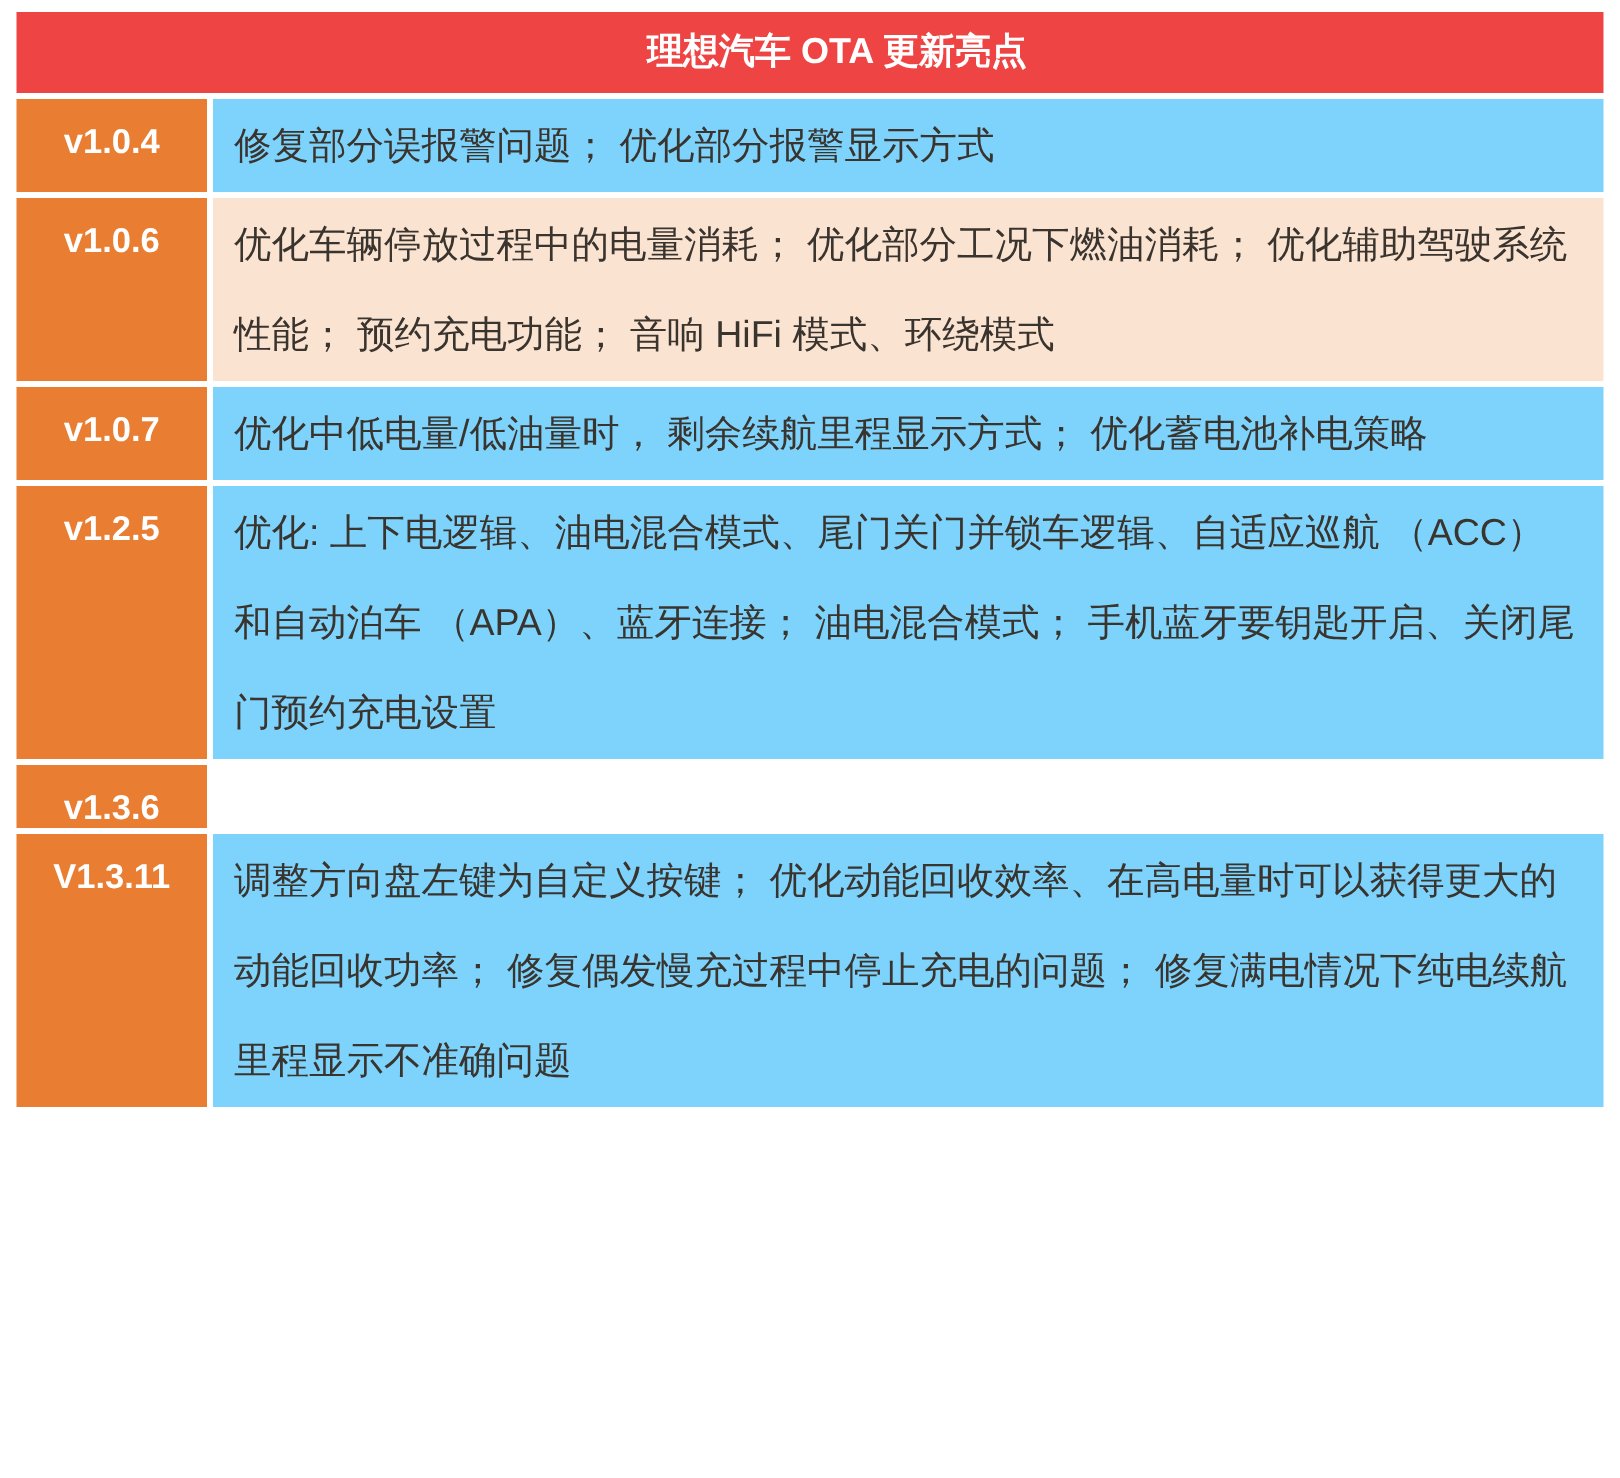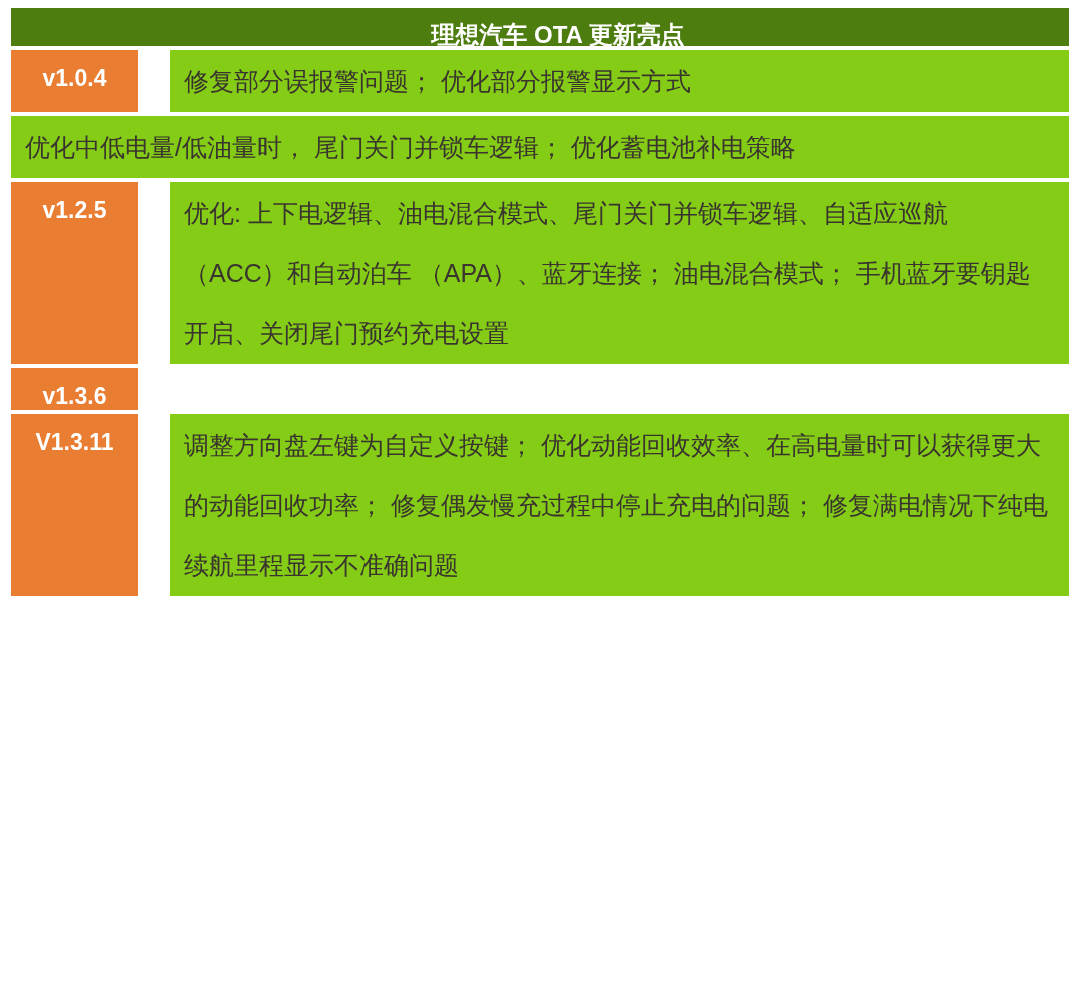--- a/index.html
+++ b/index.html
@@ -13,71 +13,75 @@
     height: 985px;
     background: #ffffff;
     box-sizing: border-box;
     padding: 8px 11px 12px 11px;
   }
   .ota-table {
     width: 1058px;
     background: #ffffff;
   }
   .table-header {
-    height: 38px;
+    height: 54px;
     line-height: 54px;
     text-align: center;
     font-size: 24px;
     font-weight: bold;
     color: #ffffff;
-    background: #4d7c0f;
+    background: #ef4444;
     padding-left: 36px;
   }
   .row {
     display: flex;
     margin-top: 4px;
-    gap: 28px;
   }
   .version-cell {
     flex: 0 0 127px;
     background: #e97d31;
     color: #ffffff;
     font-size: 23px;
     font-weight: bold;
     text-align: center;
     padding-top: 15px;
     box-sizing: border-box;
     margin-right: 4px;
   }
   .desc-cell {
     flex: 1 1 auto;
     font-size: 25px;
     line-height: 60px;
     color: #3a342e;
     padding: 1px 18px 1px 14px;
     box-sizing: border-box;
   }
-  .shade-dark  { background: #84cc16; }
+  .shade-dark  { background: #7dd3fc; }
   .shade-light { background: #fbe3d2; }
 </style>
 </head>
 <body>
 
 <div class="page">
   <div class="ota-table">
     <div class="table-header">理想汽车 OTA 更新亮点</div>
     <div id="rows">
   <div class="row">
     <div class="version-cell">v1.0.4</div>
     <div class="desc-cell shade-dark">修复部分误报警问题； 优化部分报警显示方式</div>
   </div>
 
+  <div class="row">
+    <div class="version-cell">v1.0.6</div>
+    <div class="desc-cell shade-light">优化车辆停放过程中的电量消耗； 优化部分工况下燃油消耗； 优化辅助驾驶系统性能； 预约充电功能； 音响 HiFi 模式、环绕模式</div>
+  </div>
 
   <div class="row">
-    <div class="desc-cell shade-dark">优化中低电量/低油量时， 尾门关门并锁车逻辑； 优化蓄电池补电策略</div>
+    <div class="version-cell">v1.0.7</div>
+    <div class="desc-cell shade-dark">优化中低电量/低油量时， 剩余续航里程显示方式； 优化蓄电池补电策略</div>
   </div>
 
 
   <div class="row">
     <div class="version-cell">v1.2.5</div>
     <div class="desc-cell shade-dark">优化: 上下电逻辑、油电混合模式、尾门关门并锁车逻辑、自适应巡航 （ACC）和自动泊车 （APA）、蓝牙连接； 油电混合模式； 手机蓝牙要钥匙开启、关闭尾门预约充电设置</div>
   </div>
 
   <div class="row">
     <div class="version-cell">v1.3.6</div>

